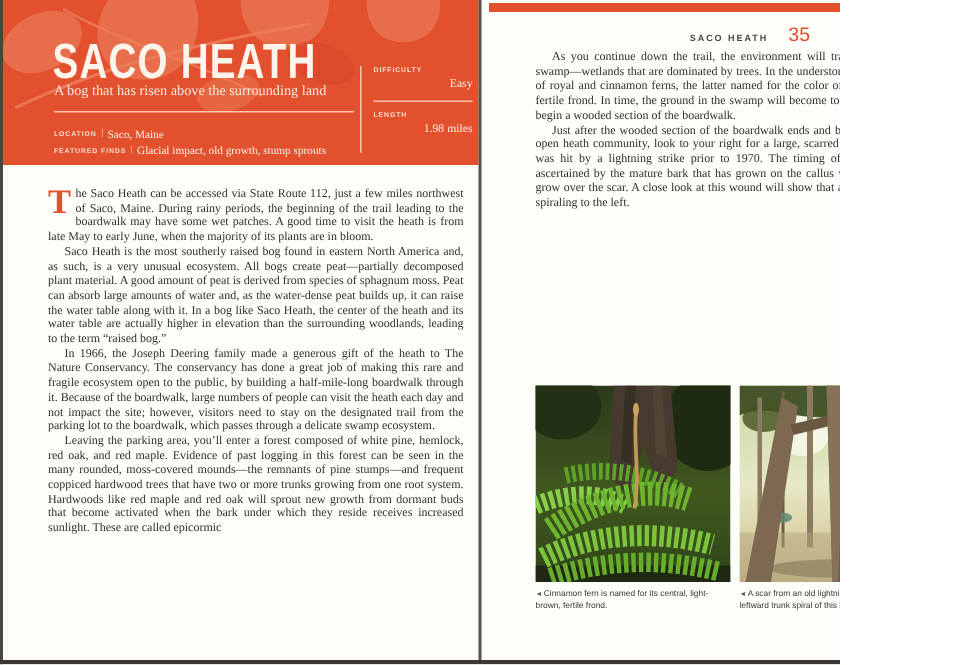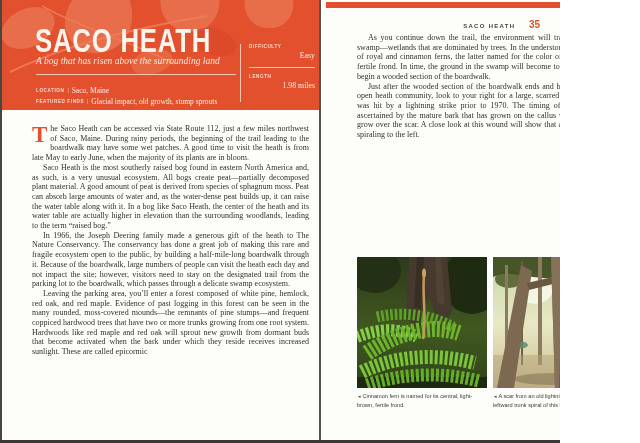--- a/index.html
+++ b/index.html
@@ -19,21 +19,21 @@
   }
   .leaf-motif { position:absolute; left:0; top:0; }
   .hdr-title {
     position:absolute; left:33px; top:22px; margin:0;
     font-family:"Liberation Sans", sans-serif; font-weight:bold;
     font-size:33px; letter-spacing:1px; color:#fdf5ec; white-space:nowrap;
     transform:scale(0.78,1); transform-origin:left top;
   }
   .hdr-subtitle {
     position:absolute; left:34px; top:56px; width:200px;
-    font-style:italic; font-size:9.5px; color:#fbe9dd; white-space:nowrap;
+    font-size:9.5px; color:#fbe9dd; white-space:nowrap;
   }
   .hdr-rule-left { position:absolute; left:34px; top:74px; width:200px; height:1px; background:rgba(255,236,226,0.75); }
   .meta-row { position:absolute; left:34px; white-space:nowrap; }
   .meta-row.r1 { top:80px; }
   .meta-row.r2 { top:91px; }
   .meta-label {
     font-family:"Liberation Sans", sans-serif; font-size:4.6px; font-weight:bold;
     letter-spacing:0.6px; color:#f9ddcd; text-transform:uppercase; vertical-align:middle;
   }
   .meta-sep { font-size:6px; color:#f9ddcd; margin:0 3px; vertical-align:middle; }
@@ -57,21 +57,21 @@
     color:#e2502d; padding:1px 3px 0 0;
   }
 
   
   .top-strip { position:absolute; left:326px; top:2px; width:314px; height:6px; background:#e2502d; }
   .running-header {
     position:absolute; right:20px; top:14px; white-space:nowrap;
     font-family:"Liberation Sans", sans-serif;
   }
   .running-title { font-size:6px; font-weight:bold; letter-spacing:1.3px; color:#4a4642; }
-  .running-pagenum { font-size:10px; font-weight:bold; color:#e2502d; margin-left:9px; }
+  .running-pagenum { font-size:13px; font-weight:normal; color:#e2502d; margin-left:9px; }
 
   
   .photos { position:absolute; left:357px; top:257px; display:flex; gap:6px; }
   .photo { width:130px; height:131px; margin:0; padding:0; }
   .photo svg { display:block; width:130px; height:131px; }
   .captions { position:absolute; left:357px; top:392px; display:flex; gap:6px; }
   .caption {
     width:130px; font-family:"Liberation Sans", sans-serif;
     font-size:5.6px; line-height:1.45; color:#3c3a37;
   }

